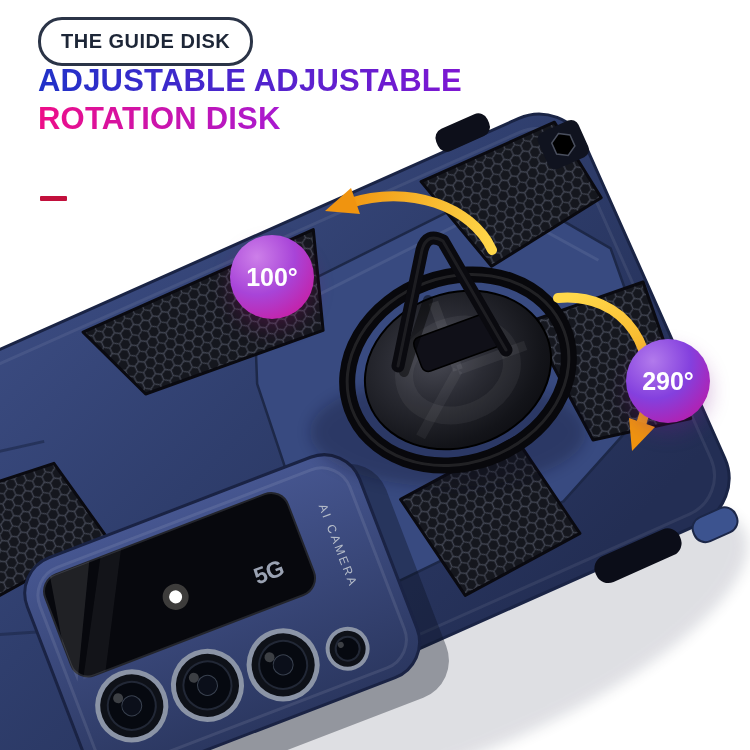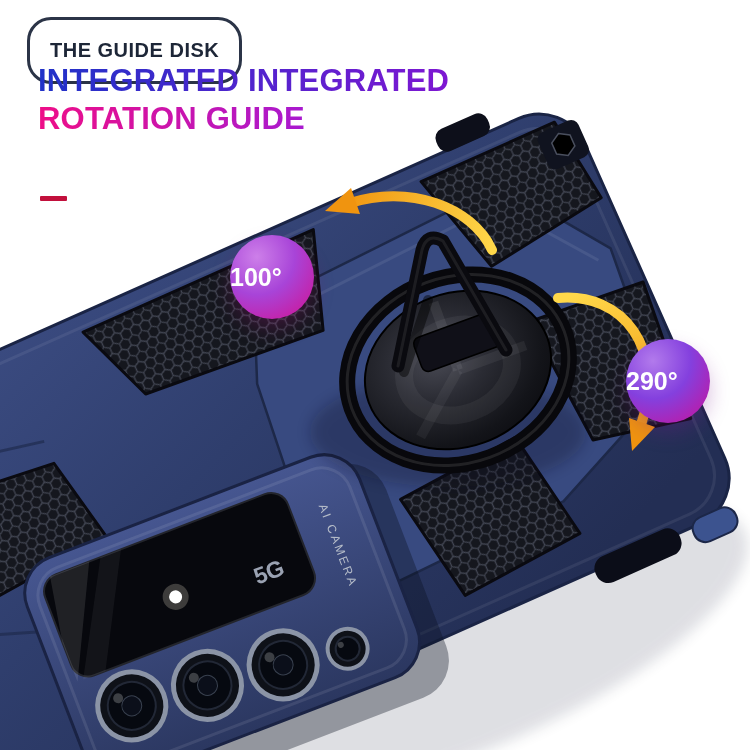--- a/index.html
+++ b/index.html
@@ -1,39 +1,39 @@
 <!DOCTYPE html>
 <html><head>
 <meta charset="utf-8">
 <style>
   html,body{margin:0;padding:0;background:#ffffff;}
   .stage{position:relative;width:750px;height:750px;background:#ffffff;overflow:hidden;
          font-family:"Liberation Sans",sans-serif;}
   .stage svg.illus{position:absolute;left:0;top:0;}
 
   
-  .pill{position:absolute;left:27px;top:17px;border:3px solid #2b3447;border-radius:24px;
-        padding:19px 20px;background:#ffffff;}
+  .pill{position:absolute;left:38px;top:17px;border:3px solid #2b3447;border-radius:24px;
+        padding:10px 20px;background:#ffffff;}
   .pill span{font-size:20px;font-weight:bold;letter-spacing:.5px;color:#1d2637;}
 
   
   .headline{position:absolute;left:38px;top:62px;margin:0;font-size:31px;font-weight:bold;
             line-height:38px;letter-spacing:.2px;}
   .headline .line{display:block;width:max-content;
             -webkit-background-clip:text;background-clip:text;
             -webkit-text-fill-color:transparent;color:transparent;}
   .grad1{background-image:linear-gradient(90deg,#2032c8 0%,#7e17d2 100%);}
   .grad2{background-image:linear-gradient(90deg,#8212cf 0%,#e90f8e 100%);}
   .grad3{background-image:linear-gradient(90deg,#ee0e88 0%,#a81ad0 100%);}
 
   .dash{position:absolute;left:40px;top:196px;width:27px;height:5px;background:#c2103c;border-radius:1px;}
 
   
   .badge-circle{position:absolute;width:84px;height:84px;border-radius:50%;
-        display:flex;align-items:center;justify-content:flex-start;}
+        display:flex;align-items:center;justify-content:center;}
   .badge-circle span{color:#ffffff;font-size:25px;font-weight:bold;}
   .badge-100{left:230px;top:235px;
         background:radial-gradient(circle at 32% 26%,#cd7fe9 0%,#a844d8 45%,#d40f8f 100%);
         box-shadow:0 10px 20px rgba(150,20,120,.28);}
   .badge-360{left:626px;top:339px;
         background:radial-gradient(circle at 32% 26%,#b27aec 0%,#8440de 45%,#cc0f98 100%);
         box-shadow:0 10px 20px rgba(120,25,140,.28);}
 </style>
 </head>
 <body>
@@ -183,22 +183,22 @@
       <path d="M 558 298 C 622 292, 668 348, 640 428" fill="none" stroke="url(#arrowG2)" stroke-width="10" stroke-linecap="round"></path>
       <polygon points="632,451 629,418 655,427" fill="#f0940f"></polygon>
     </g>
   </svg>
 
   <div class="pill">
     <span>THE GUIDE DISK</span>
   </div>
 
   <h1 class="headline">
-    <span class="line grad1">INTEGRATED INTEGRATED</span>
-    <span class="line grad3">ROTATION GUIDE</span>
+    <span class="line grad1">ADJUSTABLE ADJUSTABLE</span>
+    <span class="line grad3">ROTATION DISK</span>
   </h1>
 
   <div class="dash"></div>
 
   <div class="badge-circle badge-100">
     <span>100°</span>
   </div>
   <div class="badge-circle badge-360">
     <span>290°</span>
   </div>

